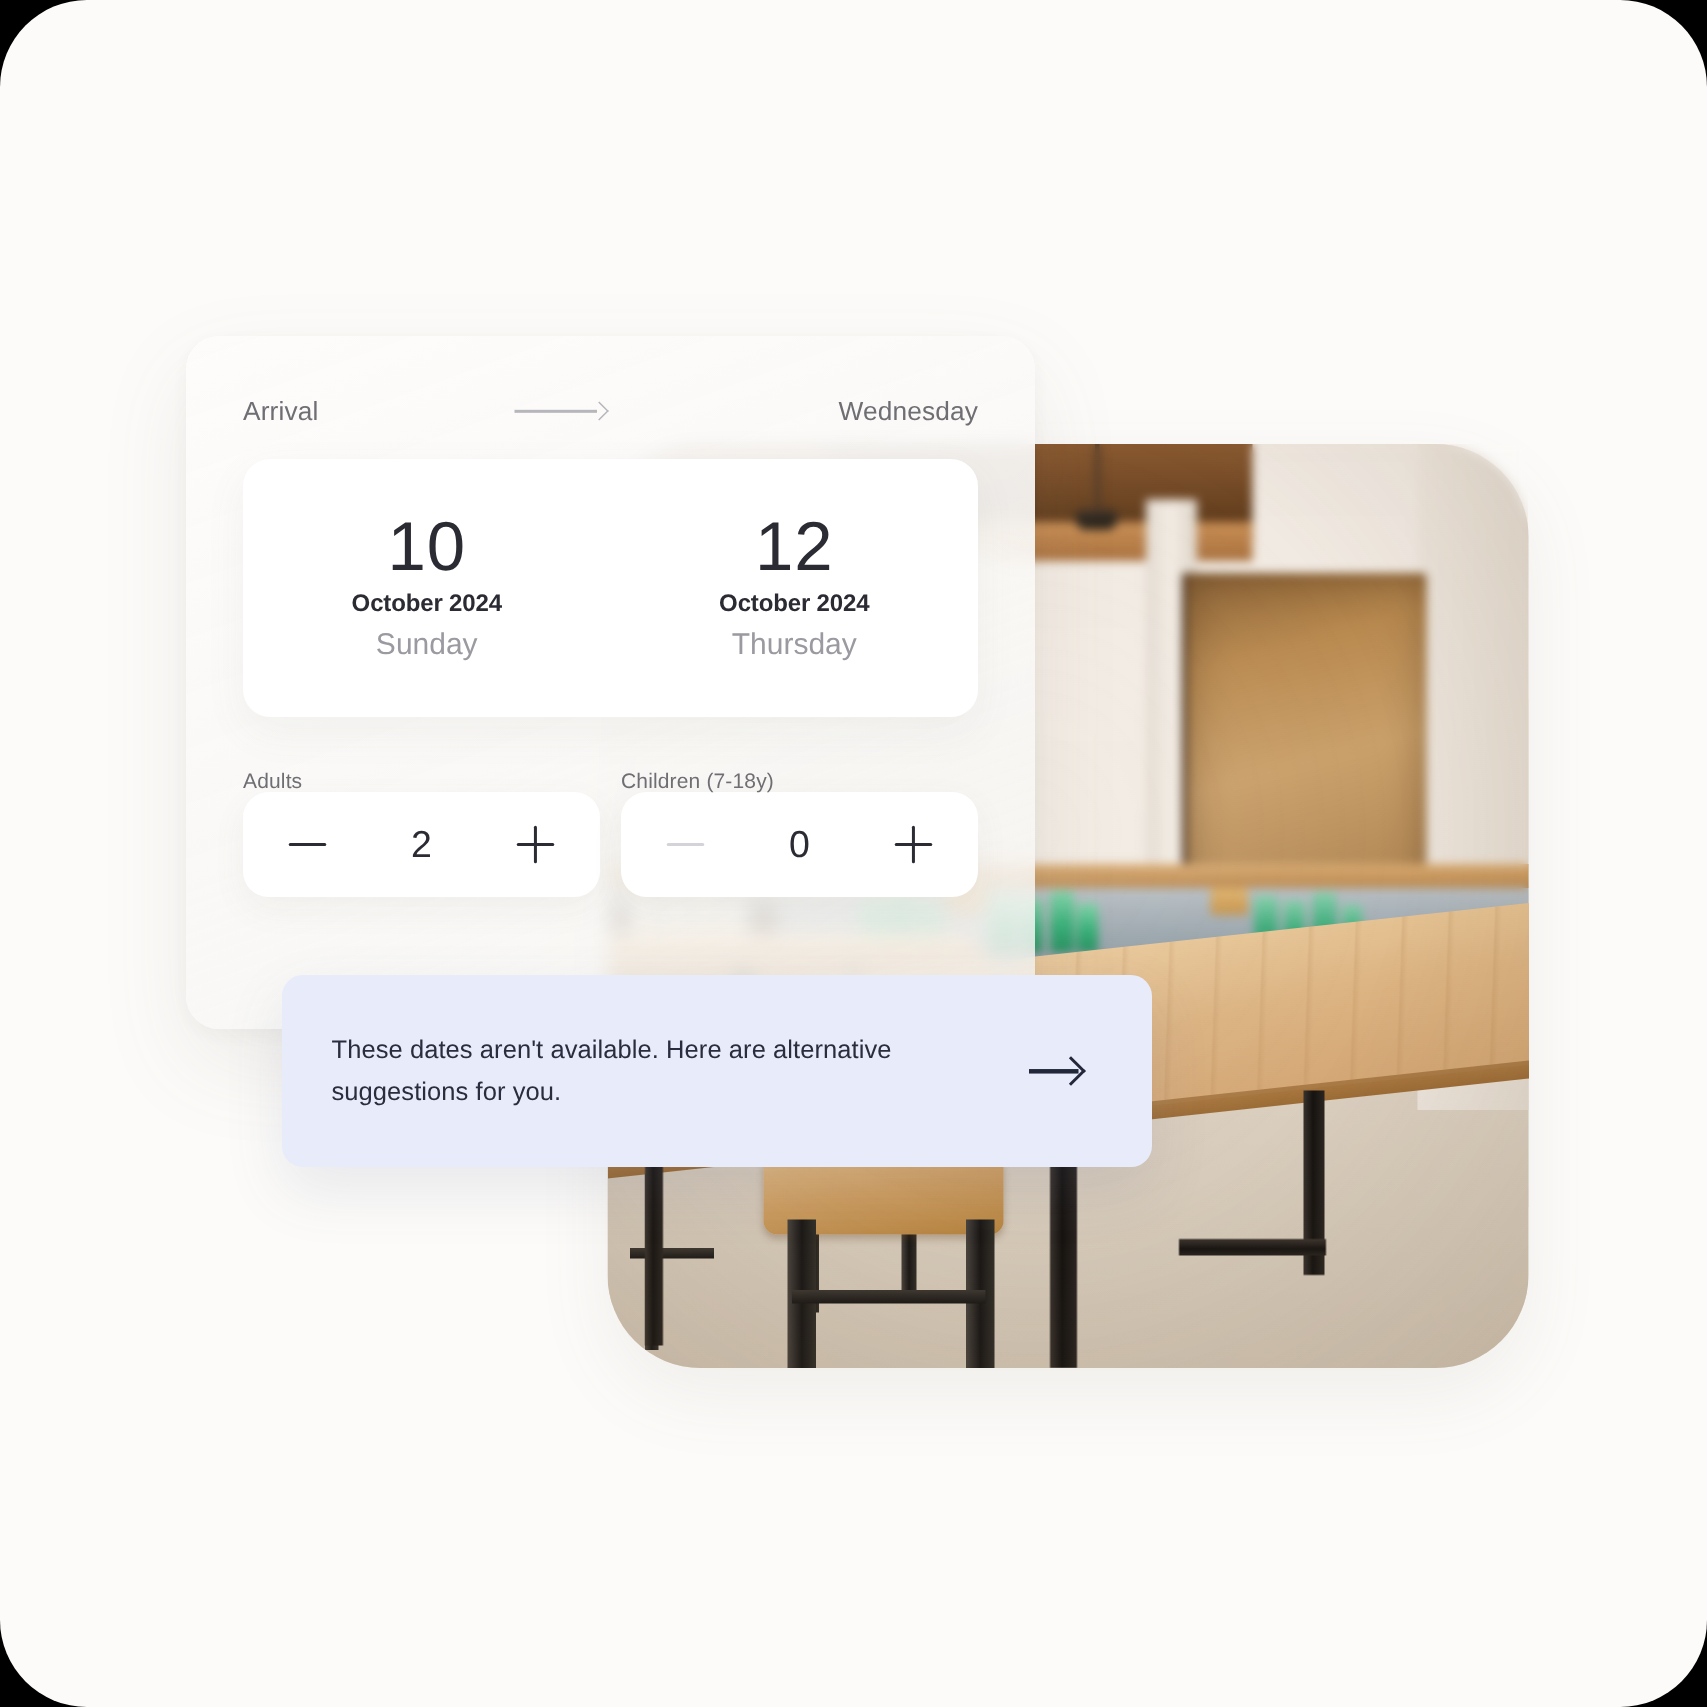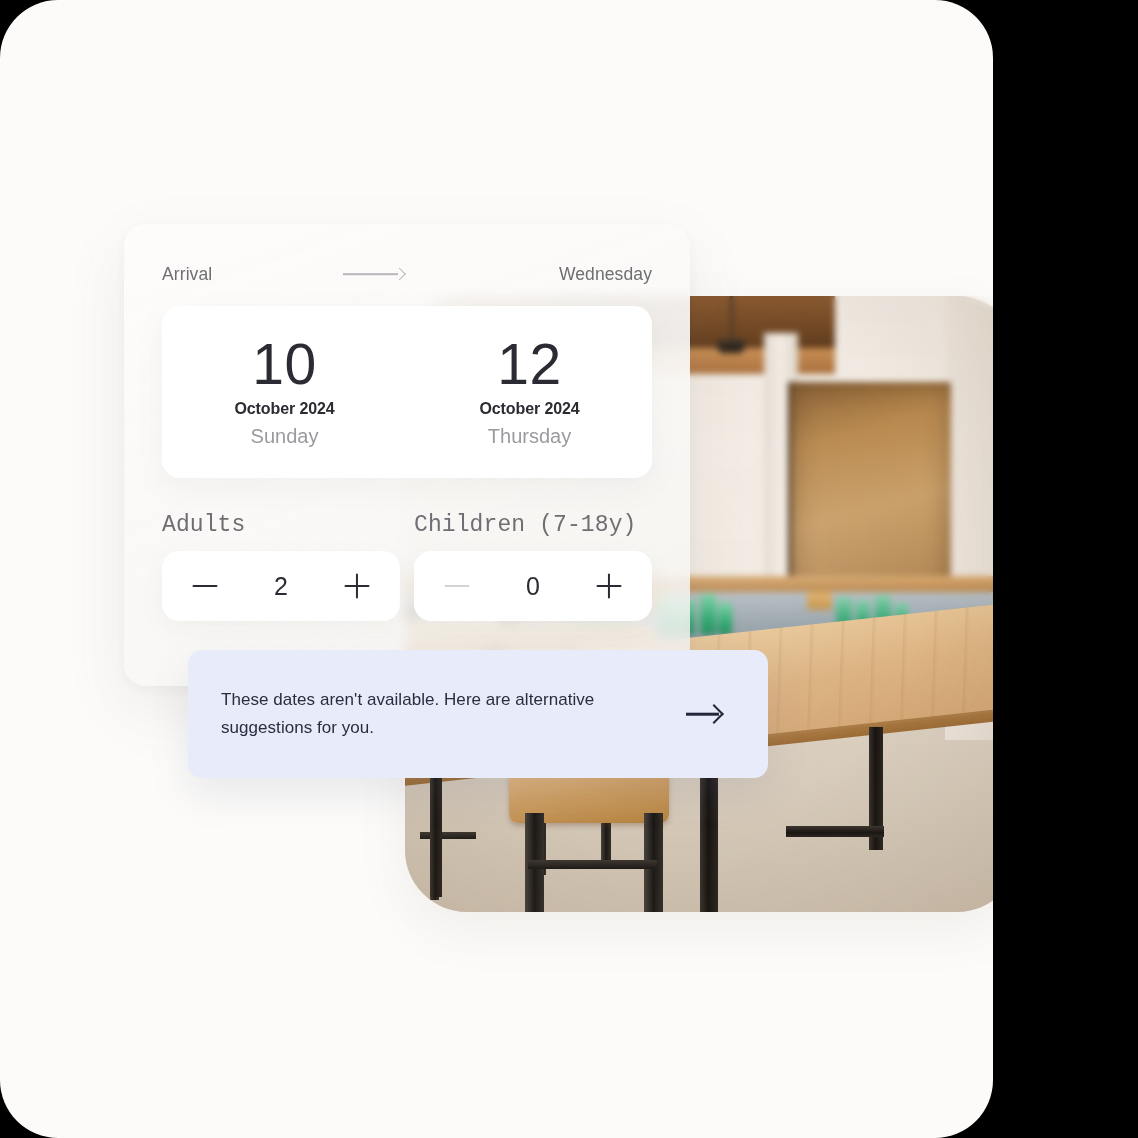--- a/index.html
+++ b/index.html
@@ -12,21 +12,21 @@
 
   body {
     background: #000;
     font-family: "Liberation Sans", "DejaVu Sans", sans-serif;
     -webkit-font-smoothing: antialiased;
   }
 
   
   #stage {
     position: relative;
-    width: 993px;
+    width: 1138px;
     height: 1138px;
     background: #fcfbf9;
     border-radius: 58px;
     overflow: hidden;
   }
 
   
   .booking-panel {
     position: absolute;
     left: 124px;
@@ -99,21 +99,21 @@
   }
   .date-col {
     flex: 1 1 50%;
     display: flex;
     flex-direction: column;
     align-items: center;
     justify-content: center;
     gap: 2px;
   }
   .date-day-num {
-    font-size: 57px;
+    font-size: 46px;
     font-weight: 300;
     color: #2b2b33;
     line-height: 1.08;
     letter-spacing: 0.5px;
   }
   .date-month {
     font-size: 16px;
     font-weight: 700;
     color: #2b2b33;
     line-height: 1.45;
@@ -130,26 +130,24 @@
   .guests-row {
     position: absolute;
     left: 38px;
     top: 288px;
     width: 490px;
     display: flex;
     gap: 14px;
   }
   .guest-group { flex: 1 1 50%; }
   .guest-label {
-    font-size: 23px;
+    font-size: 14px;
     color: #6e6e73;
-    margin-bottom: 13px;
     letter-spacing: 0.1px;
     white-space: nowrap;
-    font-family: Liberation Mono, monospace;
   }
   .stepper {
     height: 70px;
     background: #ffffff;
     border-radius: 17px;
     box-shadow: 0 8px 22px rgba(120,110,100,0.07);
     display: flex;
     align-items: center;
     justify-content: space-between;
     padding: 0 26px;

